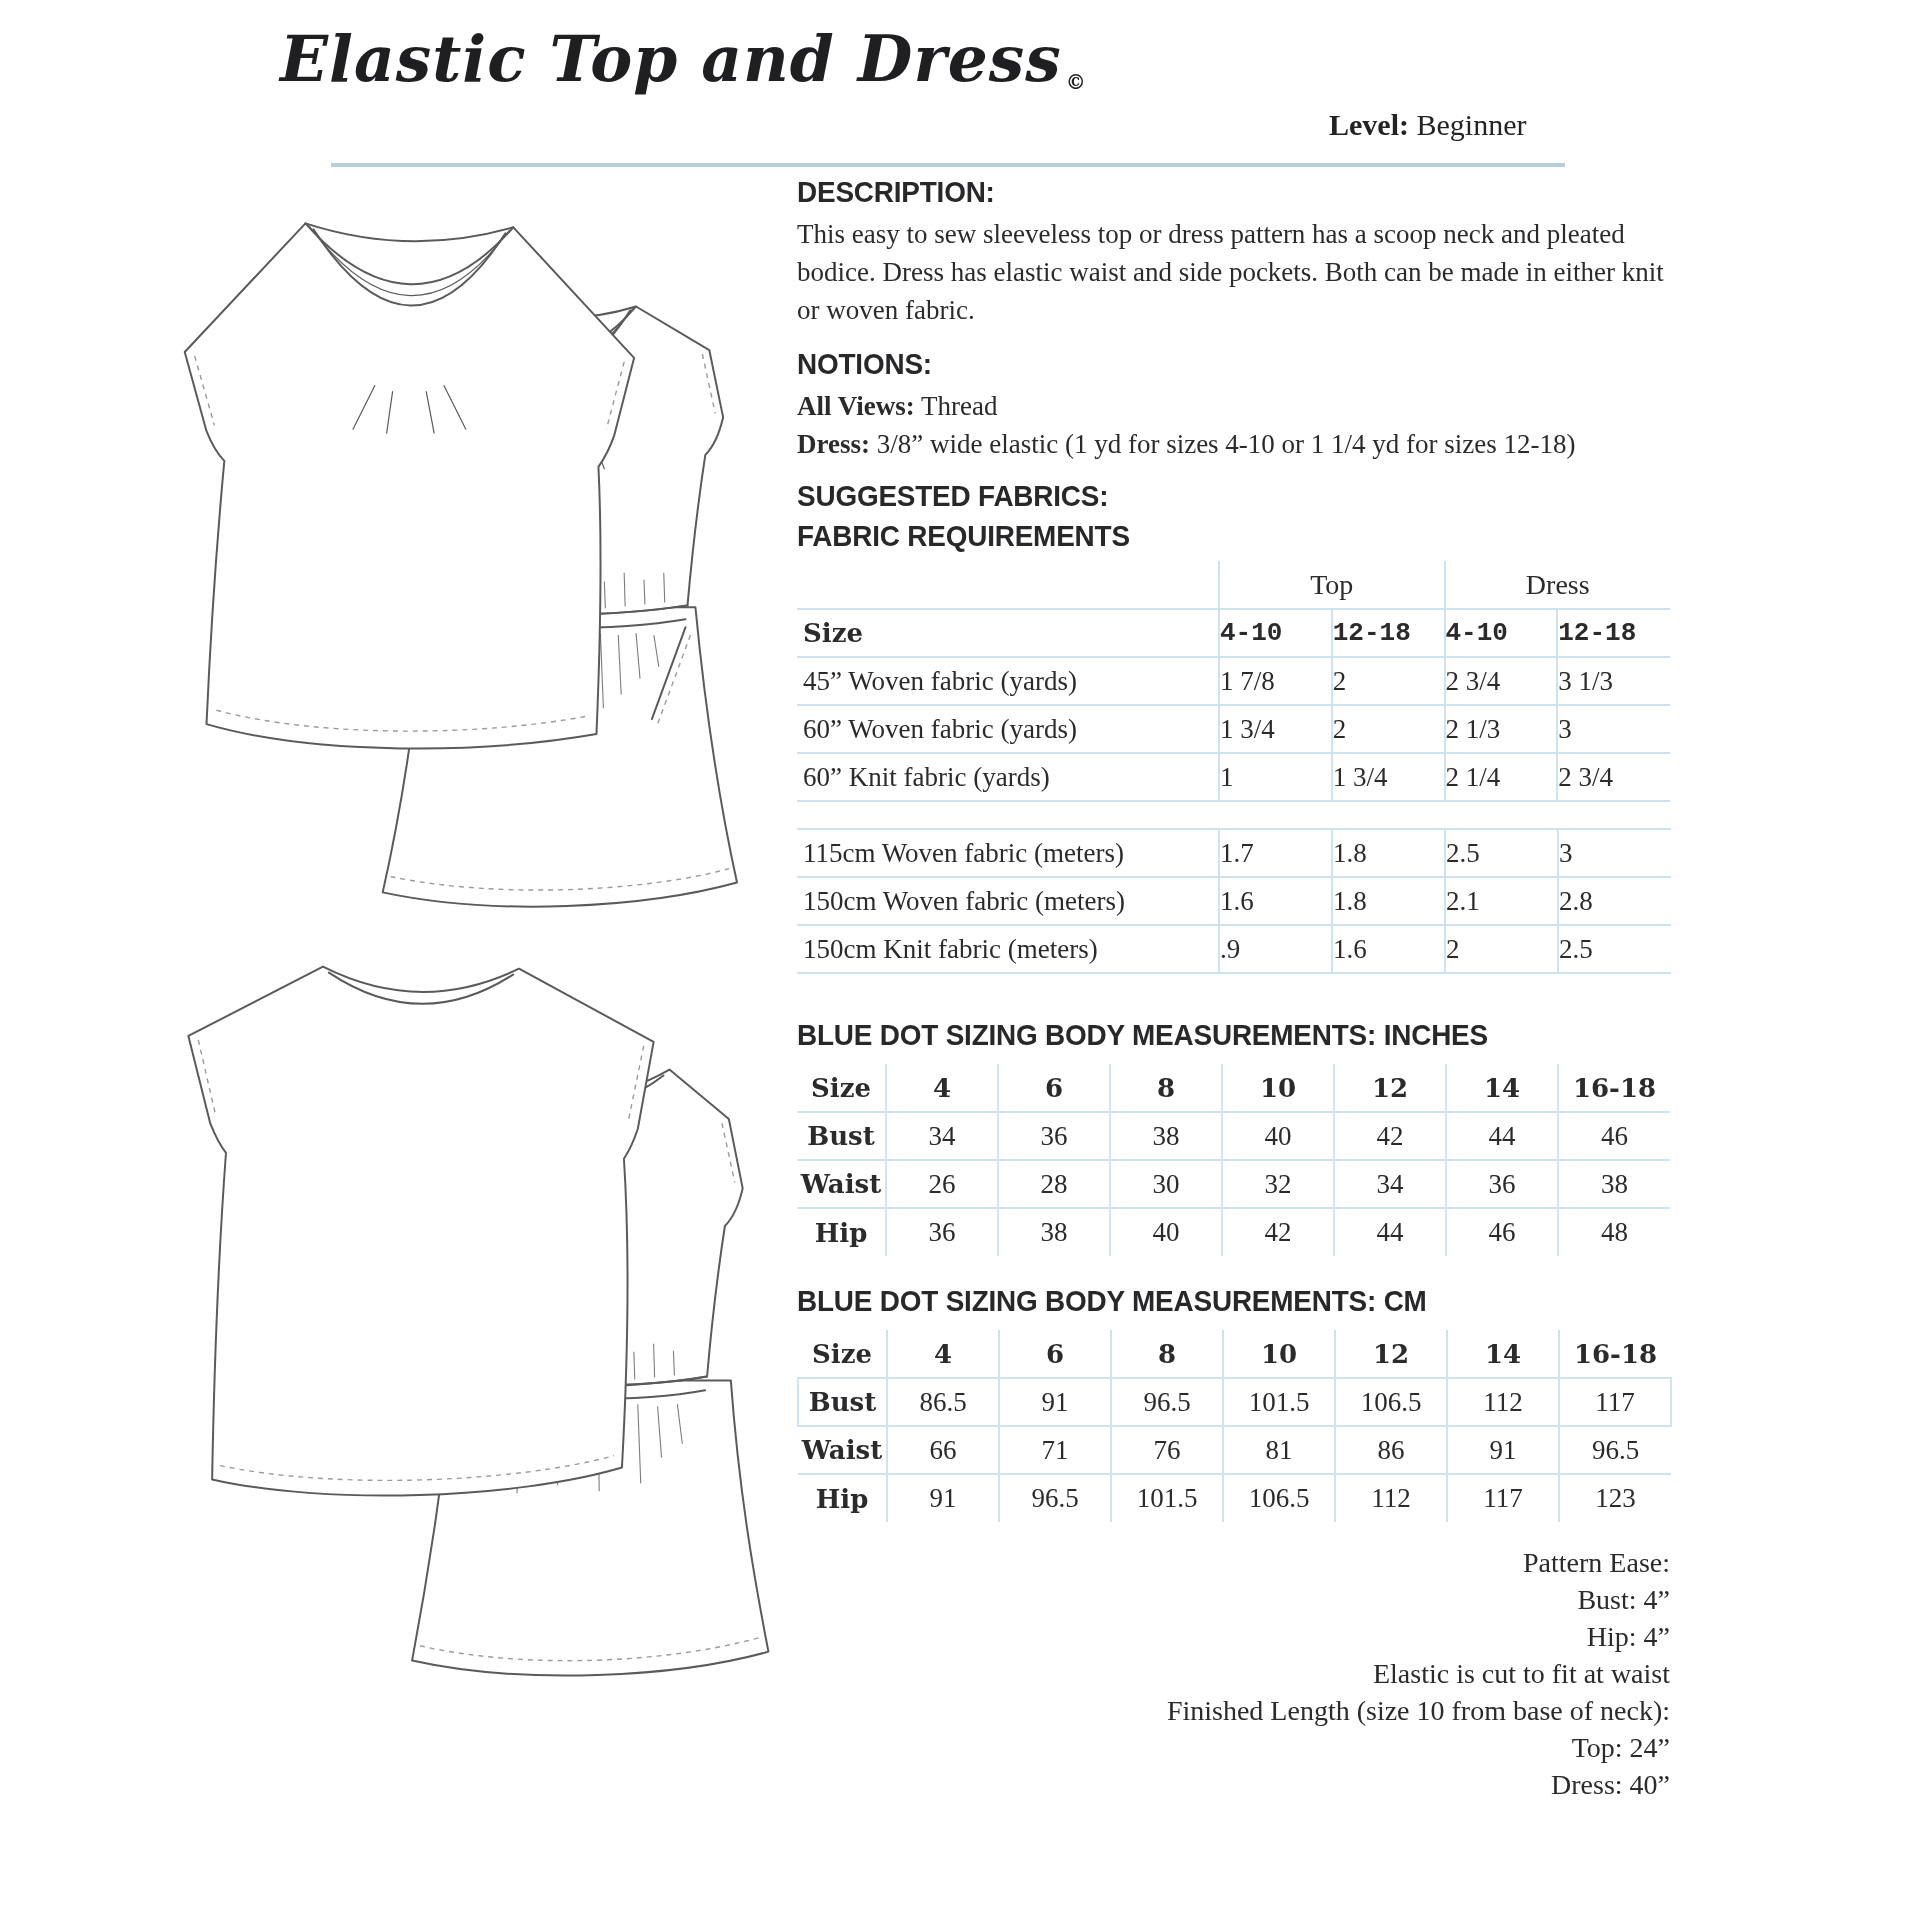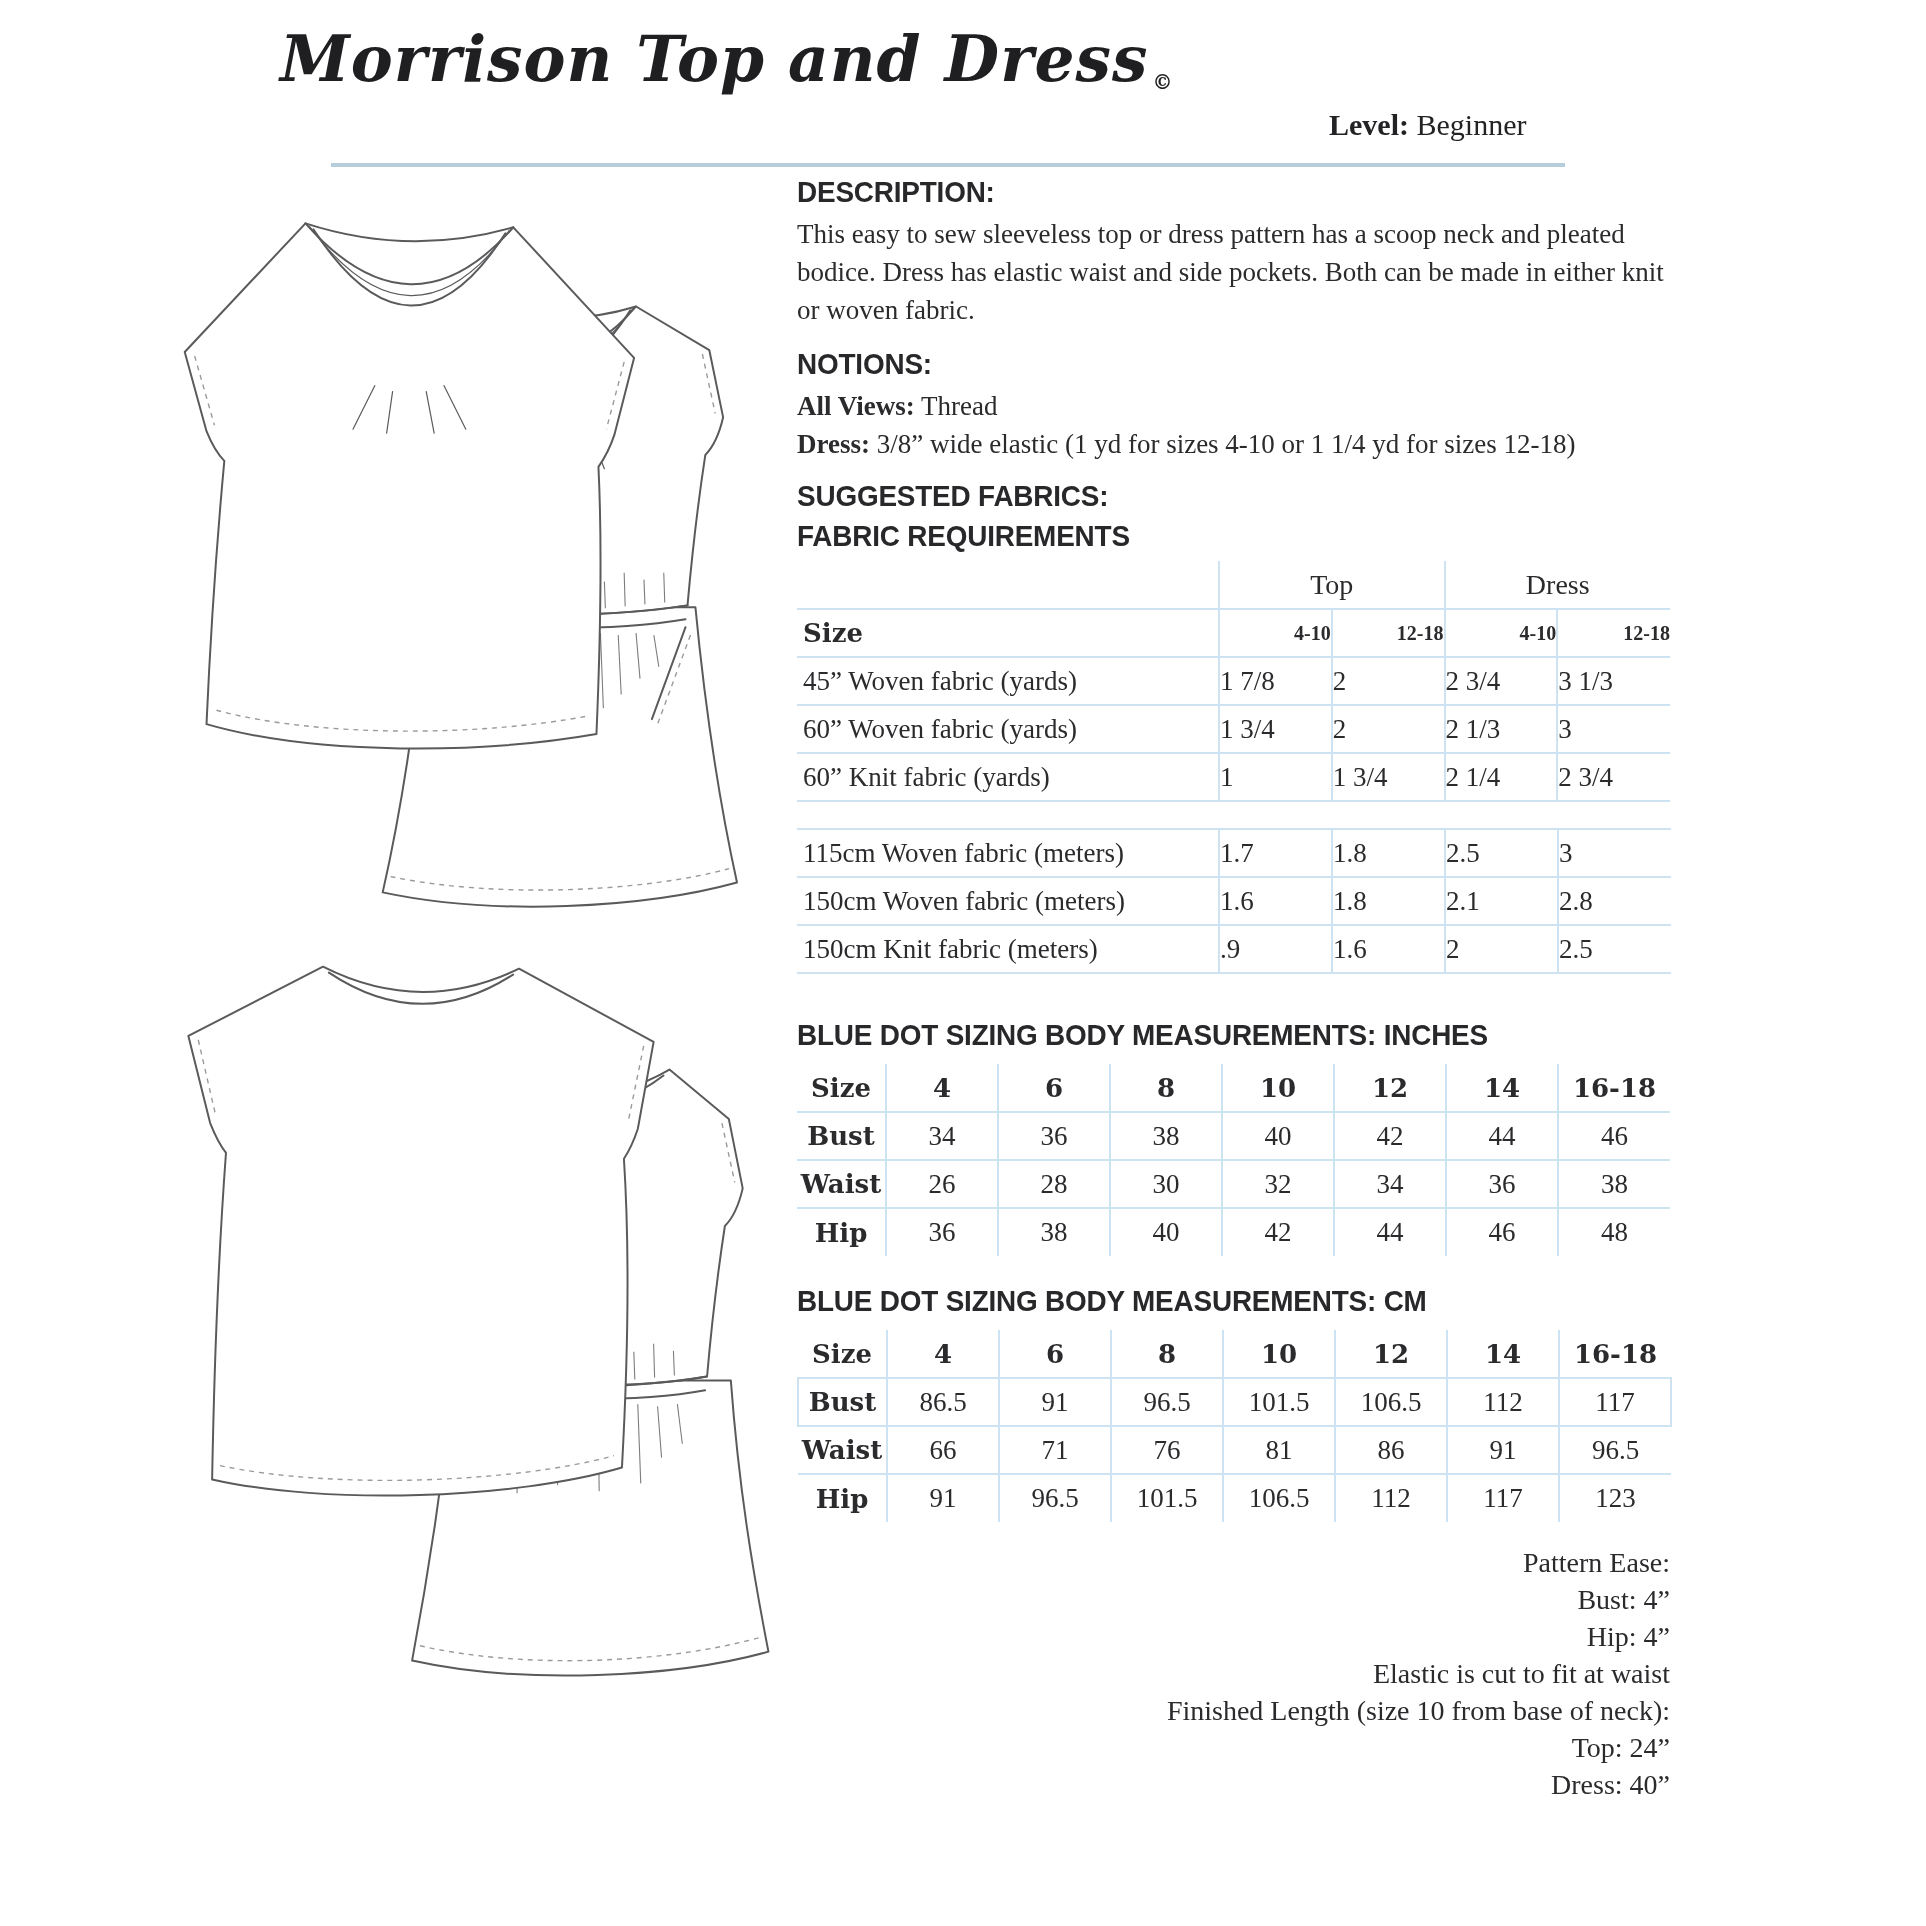--- a/index.html
+++ b/index.html
@@ -54,21 +54,21 @@
 
   
   table{border-collapse:collapse;table-layout:fixed;width:873px;}
   td{font-size:27px;color:var(--ink);height:48px;vertical-align:middle;
      overflow:hidden;white-space:nowrap;}
   .t-lbl{width:422px;text-align:left;padding-left:6px;}
   .t-val{width:113px;text-align:left;}
   .vsep{border-left:2px solid var(--tl);}
   .bb td{border-bottom:2px solid var(--tl);}
   .t-grp{text-align:center;font-size:28px;height:46px;}
-  .t-hd{font-family:Liberation Serif, serif;font-weight:700;font-size:20px;text-align:right;}
+  .t-hd{font-family:Liberation Mono, monospace;font-weight:700;font-size:26px;text-align:left;}
   .t-size{font-family:"DejaVu Serif",serif;font-weight:700;font-size:26px;}
   .meters tr:first-child td{border-top:2px solid var(--tl);}
   .tbl-gap{height:26px;}
   .after-fabric{margin-bottom:44px;}
 
   .size-tbl td{height:48px;}
   .size-tbl .s-lbl{width:89px;text-align:center;font-family:"DejaVu Serif",serif;
                    font-weight:700;font-size:26px;}
   .size-tbl .s-val{width:112px;text-align:center;}
   .size-tbl .s-hdr{font-family:"DejaVu Serif",serif;font-weight:700;font-size:26px;text-align:center;}
@@ -86,21 +86,21 @@
   <defs>
     <g id="scissor-shape">
       <line class="stroke" x1="8" y1="3" x2="28.5" y2="31" stroke-width="4.6" stroke-linecap="round"></line>
       <line class="stroke" x1="36" y1="3" x2="15.5" y2="31" stroke-width="4.6" stroke-linecap="round"></line>
       <circle class="stroke" cx="31.5" cy="38" r="5.6" fill="none" stroke-width="3.4"></circle>
       <circle class="stroke" cx="12.5" cy="38" r="5.6" fill="none" stroke-width="3.4"></circle>
     </g>
   </defs>
 </svg>
 
-<div class="title"><span>Morrison Top and Dress</span><span class="copy">©</span></div>
+<div class="title"><span>Elastic Top and Dress</span><span class="copy">©</span></div>
 
 <div class="header-right">
   <div class="scissor-row">
     <svg class="blue" viewBox="0 0 44 46">
         <use href="#scissor-shape"></use>
       </svg>
     <svg viewBox="0 0 44 46">
         <use href="#scissor-shape"></use>
       </svg>
     <svg viewBox="0 0 44 46">

